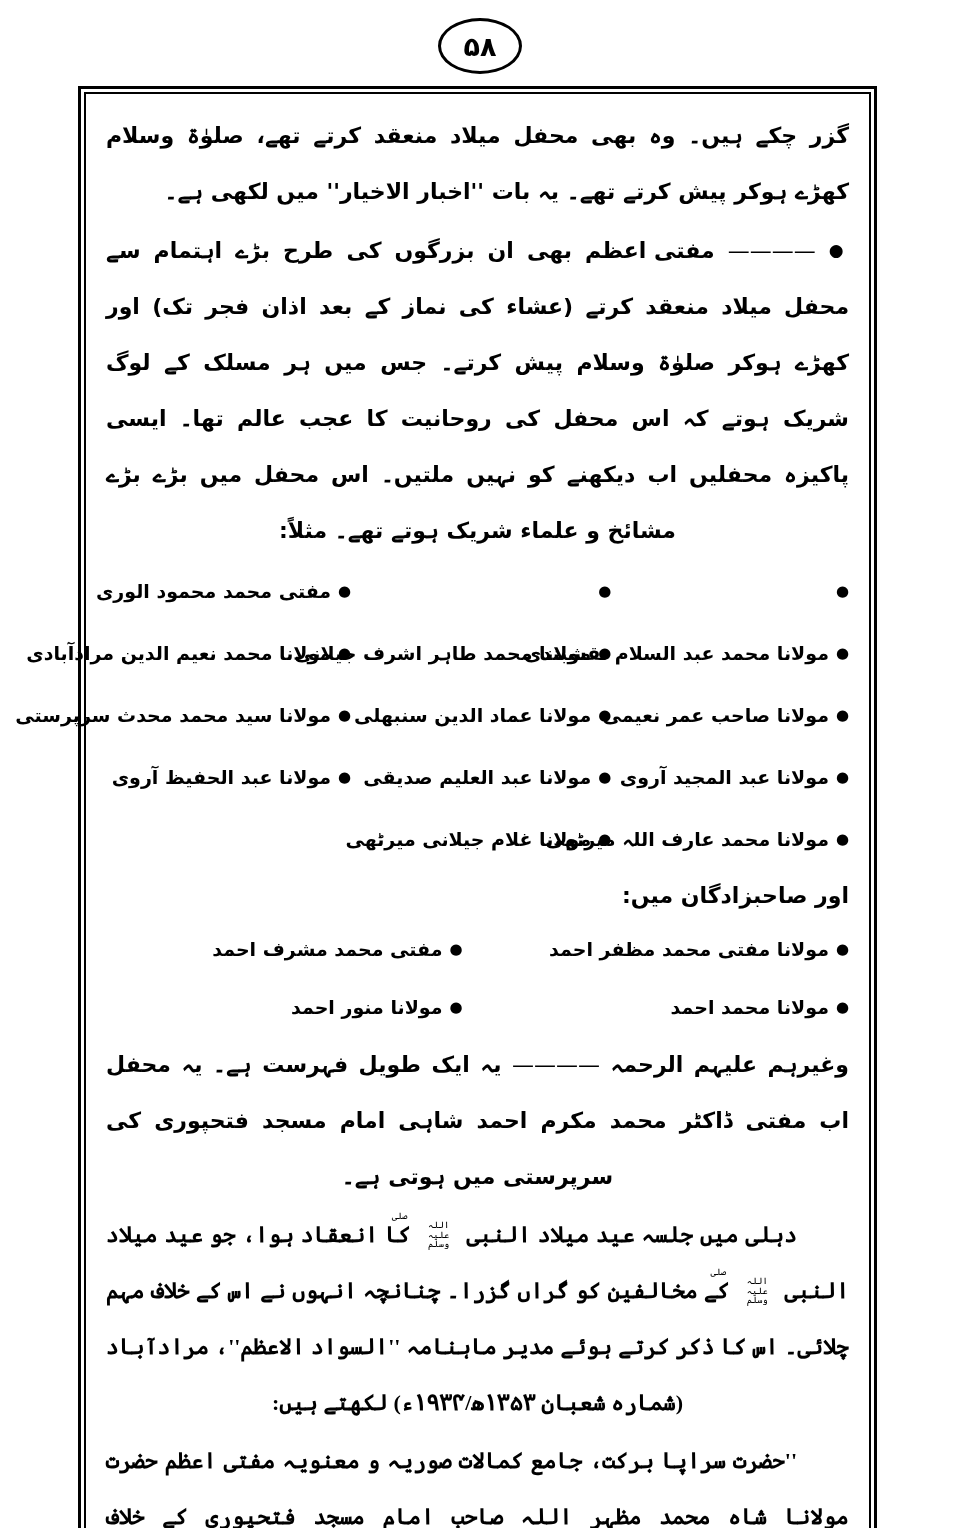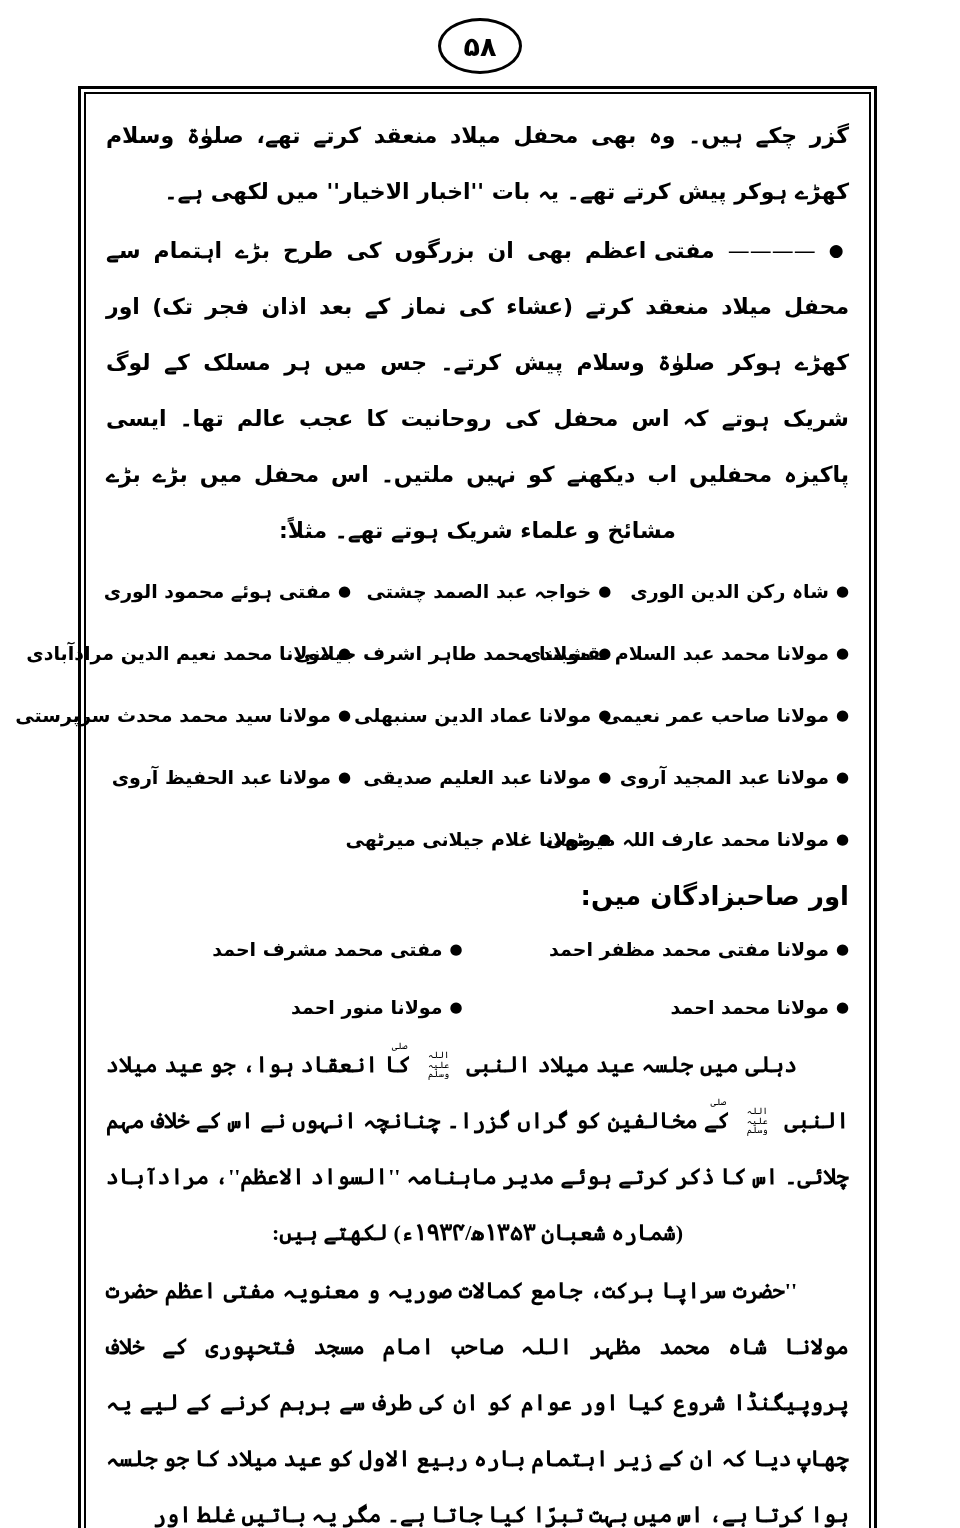--- a/index.html
+++ b/index.html
@@ -65,21 +65,21 @@
     row-gap: 26px;
     margin: 10px 0 14px 0;
   }
   .li {
     display: flex; direction: rtl; align-items: baseline; gap: 7px;
     font-size: 19px; line-height: 32px; white-space: nowrap;
   }
   .li .bullet { font-size: 15px; align-self: center; }
 
   .sons-heading {
-    font-size: 26px; line-height: 54px;
+    font-size: 22px; line-height: 54px;
     text-align: right; margin-top: 6px;
   }
 </style>
 </head>
 <body>
 
 <div class="page">
 
   <div class="page-oval">
     <span>۵۸</span>
@@ -95,29 +95,27 @@
 
         <p class="para center-last">
           <span class="bullet">●</span>
           <span class="dash">————</span>
           <span>مفتی اعظم بھی ان بزرگوں کی طرح بڑے اہتمام سے محفل میلاد منعقد کرتے (عشاء کی نماز کے بعد اذان فجر تک) اور کھڑے ہوکر صلوٰۃ وسلام پیش کرتے۔ جس میں ہر مسلک کے لوگ شریک ہوتے کہ اس محفل کی روحانیت کا عجب عالم تھا۔ ایسی پاکیزہ محفلیں اب دیکھنے کو نہیں ملتیں۔ اس محفل میں بڑے بڑے مشائخ و علماء شریک ہوتے تھے۔ مثلاً:</span>
         </p>
 
         <div class="grid3">
           <div class="li">
               <span class="bullet">●</span>
-              <span>شاہ رکن الدین الوری</span>
-            </div>
-          <div class="li">
-              <span class="bullet">●</span>
-              <span>خواجہ عبد الصمد چشتی</span>
-            </div>
-          <div class="li">
-              <span class="bullet">●</span>
-              <span>مفتی ہوئے محمود الوری</span>
+            </div>
+          <div class="li">
+              <span class="bullet">●</span>
+            </div>
+          <div class="li">
+              <span class="bullet">●</span>
+              <span>مفتی محمد محمود الوری</span>
             </div>
 
           <div class="li">
               <span class="bullet">●</span>
               <span>مولانا محمد عبد السلام نقشبندی</span>
             </div>
           <div class="li">
               <span class="bullet">●</span>
               <span>مولانا محمد طاہر اشرف جیلانی</span>
             </div>
@@ -177,20 +175,25 @@
           <div class="li">
               <span class="bullet">●</span>
               <span>مولانا محمد احمد</span>
             </div>
           <div class="li">
               <span class="bullet">●</span>
               <span>مولانا منور احمد</span>
             </div>
         </div>
 
+        <p class="para center-last">
+          <span>وغیرہم علیہم الرحمہ</span>
+          <span class="dash">————</span>
+          <span>یہ ایک طویل فہرست ہے۔ یہ محفل اب مفتی ڈاکٹر محمد مکرم احمد شاہی امام مسجد فتحپوری کی سرپرستی میں ہوتی ہے۔</span>
+        </p>
 
         <p class="para center-last indent">
           <span>دہلی میں جلسہ عید میلاد النبی</span>
           <span class="saw">صلی اللہ علیہ وسلم</span>
           <span>کا انعقاد ہوا، جو عید میلاد النبی</span>
           <span class="saw">صلی اللہ علیہ وسلم</span>
           <span>کے مخالفین کو گراں گزرا۔ چنانچہ انہوں نے اس کے خلاف مہم چلائی۔ اس کا ذکر کرتے ہوئے مدیر ماہنامہ ''السواد الاعظم''، مرادآباد (شمارہ شعبان ۱۳۵۳ھ/۱۹۳۴ء) لکھتے ہیں:</span>
         </p>
 
         <p class="para indent">

